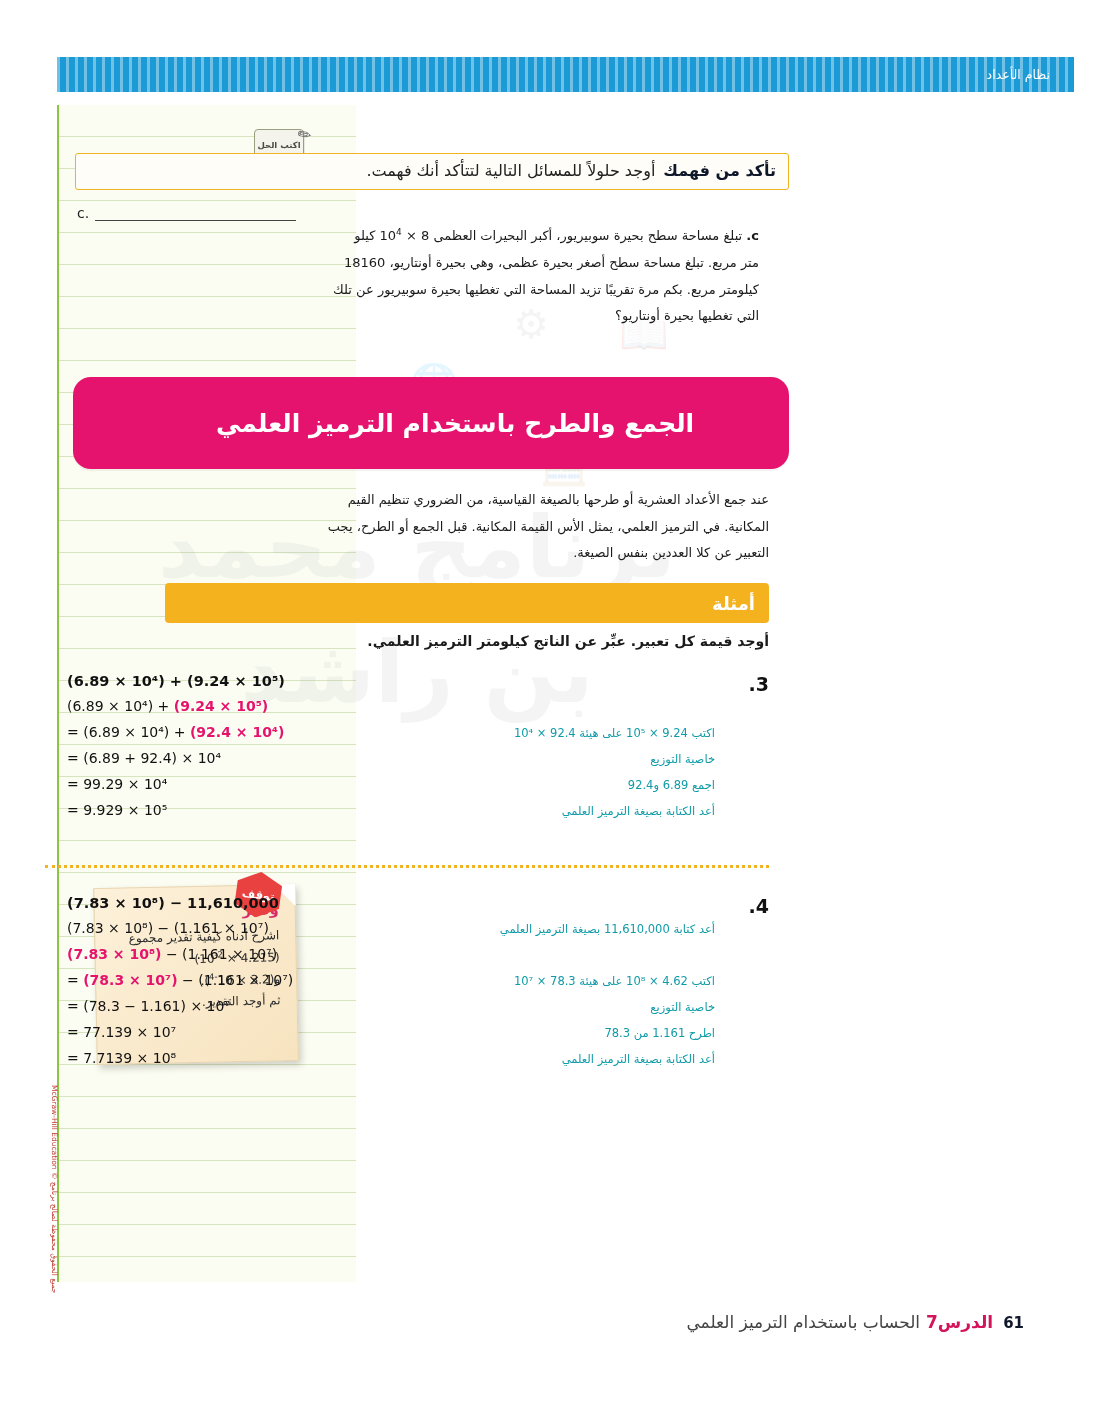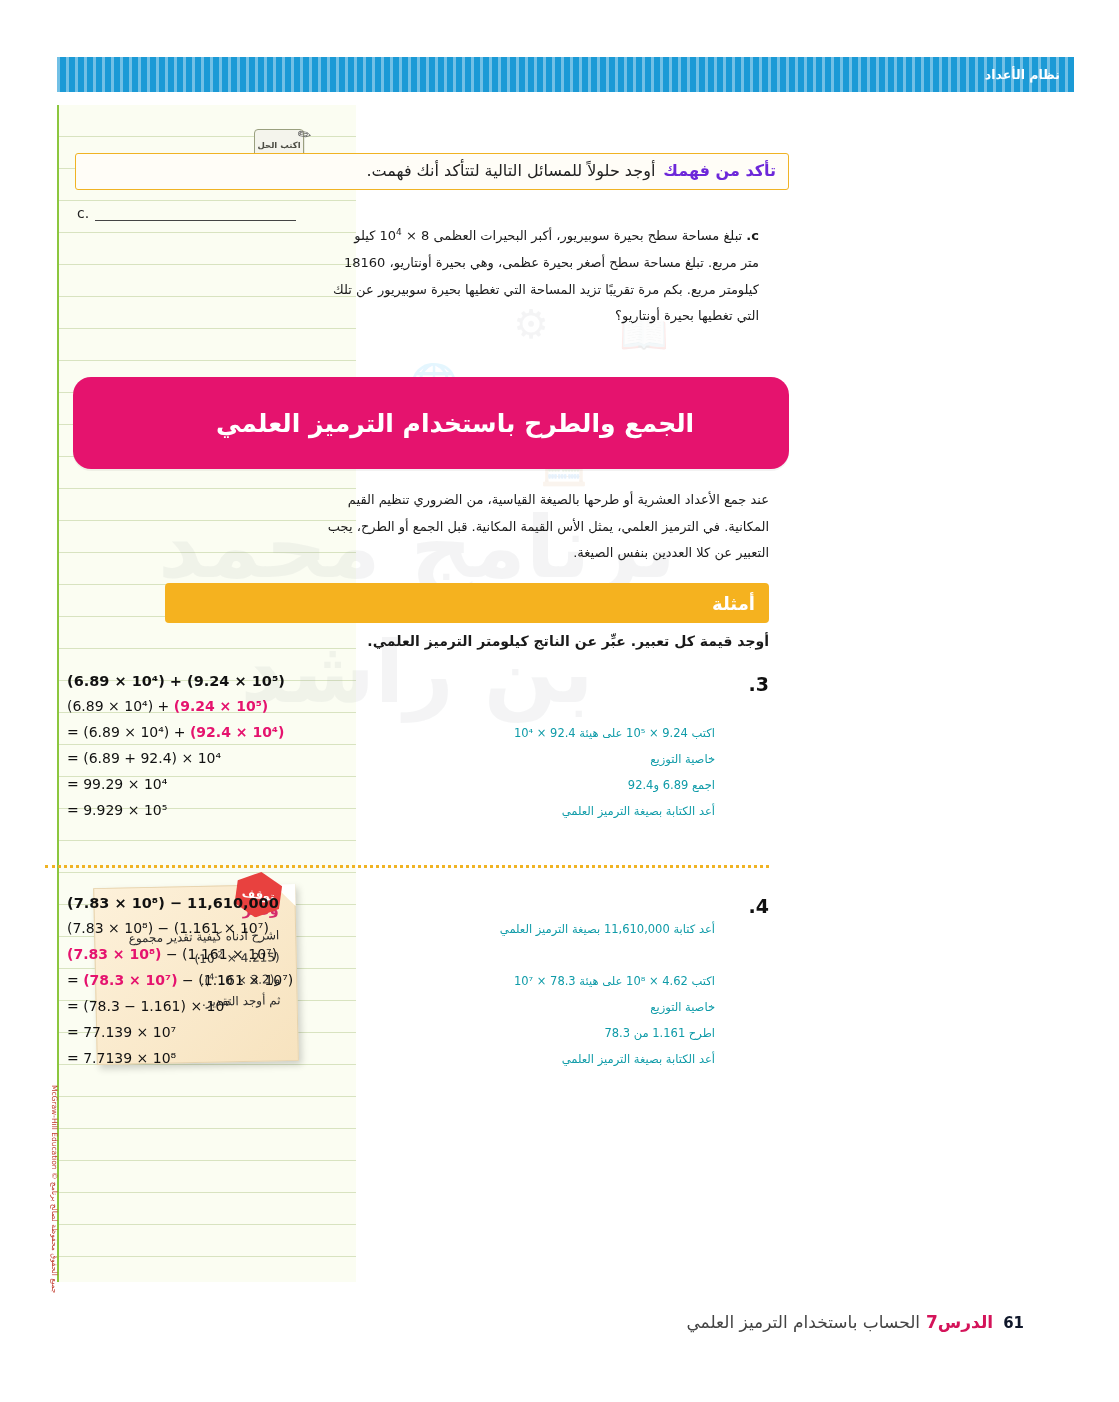--- a/index.html
+++ b/index.html
@@ -31,22 +31,22 @@
     background-image: repeating-linear-gradient(90deg,
       rgba(255,255,255,0.38) 0px, rgba(255,255,255,0.38) 3px,
       rgba(0,0,0,0) 3px, rgba(0,0,0,0) 9px);
     display: flex;
     align-items: center;
     justify-content: flex-start;
   }
   .header-bar .title {
     color: #ffffff;
     font-size: 12.5px;
-    font-weight: bold;
-    padding-right: 14px;
+    font-weight: normal;
+    padding-right: 24px;
     letter-spacing: 0.2px;
   }
 
   
   .notebook {
     position: absolute;
     top: 105px;
     right: 763px;   
     left: 57px;
     bottom: 120px;
@@ -219,21 +219,21 @@
   }
   .check-box .hd {
     display: flex;
     justify-content: flex-start;
     align-items: baseline;
     gap: 8px;
   }
   .check-box .hd .t1 {
     font-size: 16px;
     font-weight: bold;
-    color: #6d28d9;
+    color: #0f172a;
   }
   .check-box .hd .t2 {
     font-size: 16px;
     color: #222;
   }
 
   .problem {
     position: absolute;
     top: 118px;
     right: 30px;

